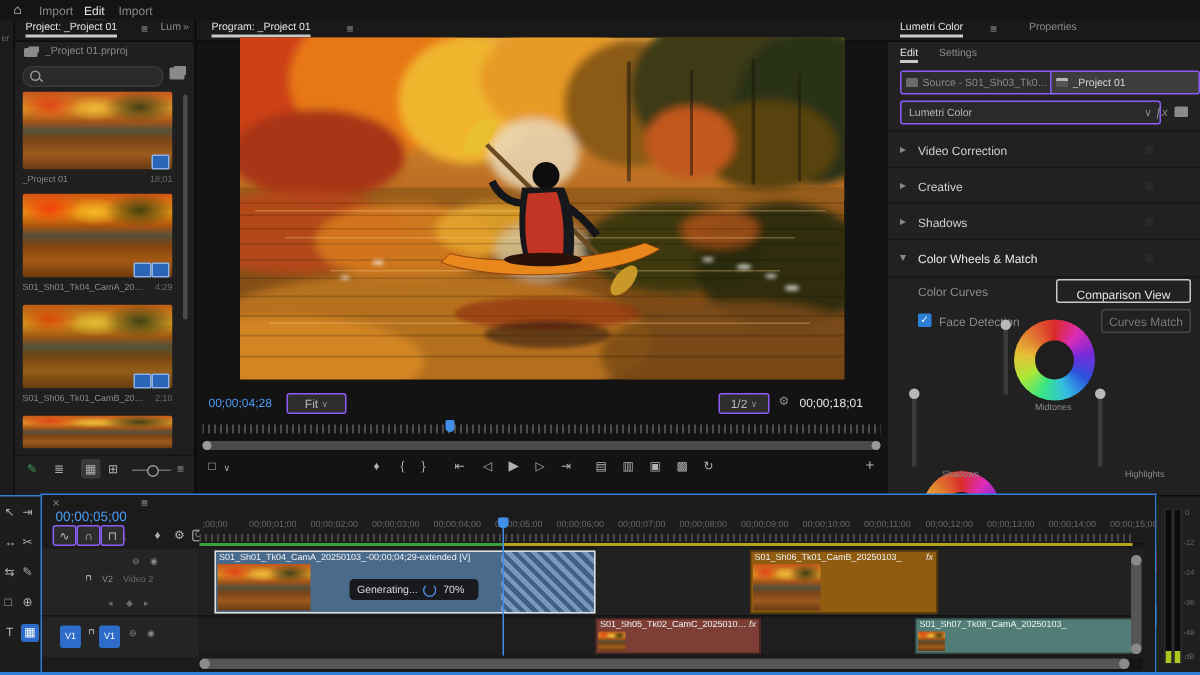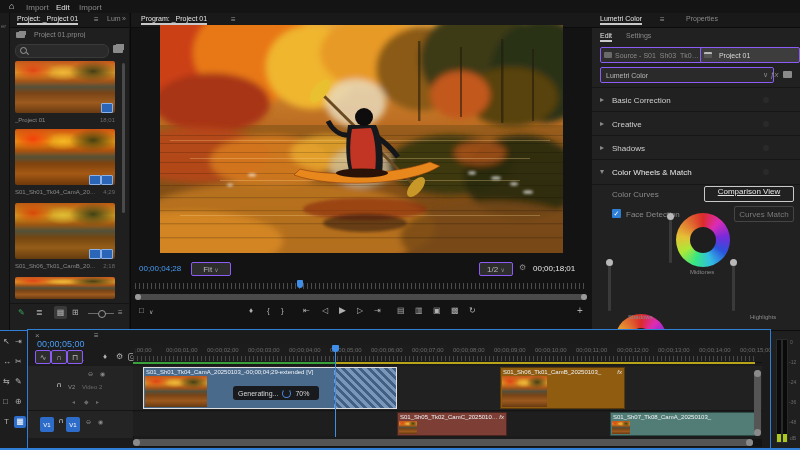--- a/index.html
+++ b/index.html
@@ -277,41 +277,41 @@
 
     <div class="abs btnbox sm" style="left:8px;top:54px;width:162px;height:14px;justify-content:space-between;padding:0 5px;background:#2a2a2a;">
       <span>Lumetri Color</span>
       <span class="dim">∨</span>
     </div>
     <span class="abs dim" style="left:178px;top:57px;font-style:italic;">ƒx</span>
     <span class="abs" style="left:191px;top:58px;width:9px;height:7px;background:#8a8a8a;border-radius:1px;"></span>
 
     <div class="abs" style="left:0;top:74px;width:208px;height:24px;border-top:1px solid #161616;">
       <span class="abs dim" style="left:8px;top:7px;">▸</span>
-      <span class="abs" style="left:20px;top:8px;color:#cfcfcf;">Basic Correction</span>
+      <span class="abs" style="left:20px;top:8px;color:#cfcfcf;">Video Correction</span>
       <span class="abs toggle" style="left:178px;top:8px;"></span>
     </div>
     <div class="abs" style="left:0;top:98px;width:208px;height:24px;border-top:1px solid #161616;">
       <span class="abs dim" style="left:8px;top:7px;">▸</span>
       <span class="abs" style="left:20px;top:8px;color:#cfcfcf;">Creative</span>
       <span class="abs toggle" style="left:178px;top:8px;"></span>
     </div>
     <div class="abs" style="left:0;top:122px;width:208px;height:24px;border-top:1px solid #161616;">
       <span class="abs dim" style="left:8px;top:7px;">▸</span>
       <span class="abs" style="left:20px;top:8px;color:#cfcfcf;">Shadows</span>
       <span class="abs toggle" style="left:178px;top:8px;"></span>
     </div>
     <div class="abs" style="left:0;top:146px;width:208px;height:24px;border-top:1px solid #161616;border-bottom:1px solid #161616;">
       <span class="abs dim" style="left:8px;top:7px;">▾</span>
       <span class="abs white" style="left:20px;top:8px;">Color Wheels &amp; Match</span>
       <span class="abs toggle" style="left:178px;top:8px;"></span>
     </div>
 
     <span class="abs dim" style="left:20px;top:177px;">Color Curves</span>
-    <div class="abs" style="left:112px;top:173px;width:88px;height:14px;border:1px solid #c9c9c9;border-radius:2px;color:#e4e4e4;display:flex;align-items:flex-start;justify-content:center;text-decoration:underline;">
+    <div class="abs" style="left:112px;top:173px;width:88px;height:14px;border:1px solid #c9c9c9;border-radius:2px;color:#e4e4e4;display:flex;align-items:flex-end;justify-content:center;">
       <span>Comparison View</span>
     </div>
 
     <span class="abs" style="left:20px;top:196px;width:9px;height:9px;background:#2d7fd6;border-radius:1px;color:#fff;font-size:7px;text-align:center;line-height:9px;">✓</span>
     <span class="abs dim" style="left:34px;top:197px;">Face Detection</span>
     <div class="abs" style="left:142px;top:193px;width:58px;height:14px;border:1px solid #454545;border-radius:2px;color:#7a7a7a;display:flex;align-items:center;justify-content:center;">
       <span>Curves Match</span>
     </div>
 
     <div class="abs vslider" style="left:77px;top:200px;height:50px;"></div>

